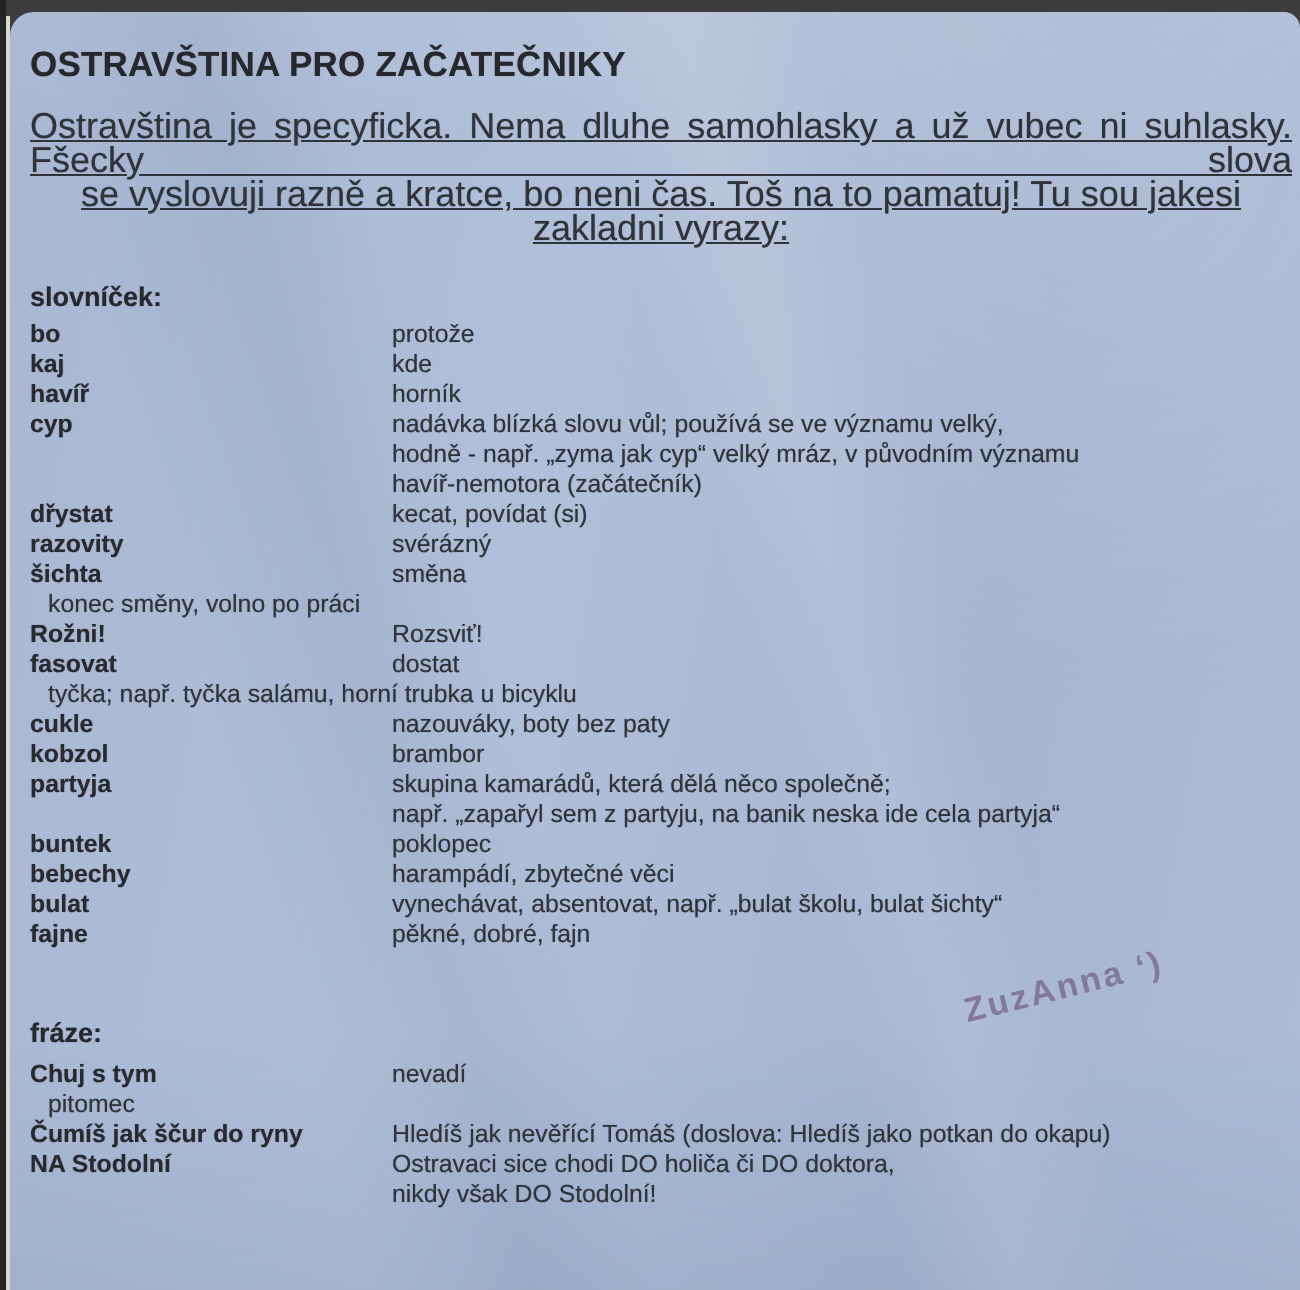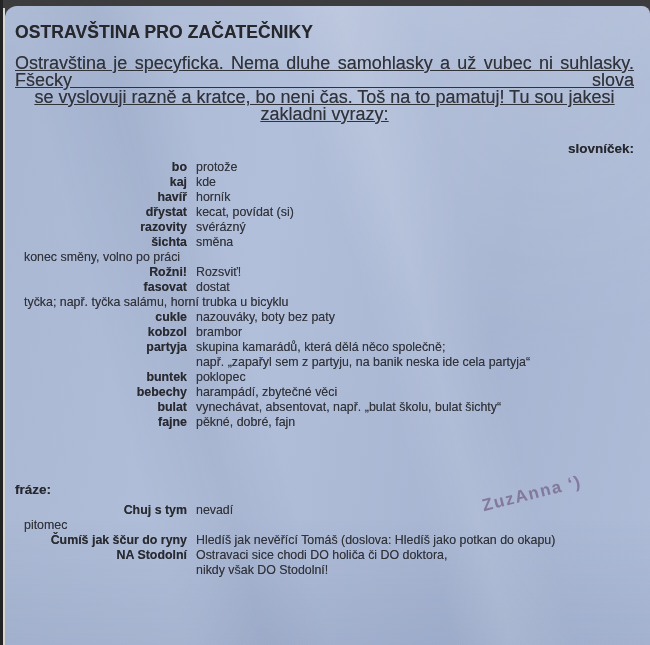--- a/index.html
+++ b/index.html
@@ -35,21 +35,21 @@
     pointer-events: none;
     background:
       linear-gradient(75deg, rgba(255,255,255,0) 55%, rgba(255,255,255,0.10) 62%, rgba(255,255,255,0) 70%),
       linear-gradient(255deg, rgba(60,80,120,0) 60%, rgba(60,80,120,0.08) 68%, rgba(60,80,120,0) 78%),
       linear-gradient(to bottom, rgba(255,255,255,0.06) 0%, rgba(255,255,255,0) 12%, rgba(255,255,255,0) 80%, rgba(70,90,130,0.10) 100%),
       radial-gradient(ellipse at 85% 10%, rgba(255,255,255,0.12) 0%, rgba(255,255,255,0) 35%);
   }
   .content {
     position: relative;
     height: 100%;
-    padding: 16px 16px 0 10px;
+    padding: 16px 4px 0 10px;
     box-sizing: border-box;
     text-shadow: 0 0 0.5px rgba(47,49,56,0.55);
   }
   .title {
     margin: 0;
     font-size: 17.5px;
     font-weight: bold;
     letter-spacing: 0.1px;
     color: #26282e;
   }
@@ -60,33 +60,33 @@
     color: #31333a;
     text-decoration: underline;
   }
   .intro-l1 { display: block; text-align: justify; text-align-last: justify; }
   .intro-l2 { display: block; text-align: center; }
   .section-heading {
     font-weight: bold;
     font-size: 13.5px;
     color: #26282e;
   }
-  .gloss-heading { margin-top: 4px; text-align: right; }
-  .phrases-heading { margin-top: 52px; }
+  .gloss-heading { margin-top: 4px; }
+  .phrases-heading { margin-top: 34px; }
   .rows {
     margin-top: 4px;
     font-size: 12.4px;
     line-height: 15px;
   }
   .phrase-rows { margin-top: 6px; }
   .row { display: flex; align-items: flex-start; }
   .term {
     flex: 0 0 172px;
     width: 172px;
-    text-align: right;
+    text-align: left;
     font-weight: bold;
     color: #282a30;
   }
   .def {
     margin-left: 9px;
     white-space: pre-line;
     max-width: 448px;
     color: #31333a;
   }
   .watermark {
@@ -126,20 +126,26 @@
         </div>
         <div class="row">
           <div class="term">kaj</div>
           <div class="def">kde</div>
         </div>
         <div class="row">
           <div class="term">havíř</div>
           <div class="def">horník</div>
         </div>
         <div class="row">
+          <div class="term">cyp</div>
+          <div class="def">nadávka blízká slovu vůl; používá se ve významu velký,
+hodně - např. „zyma jak cyp“ velký mráz, v původním významu
+havíř-nemotora (začátečník)</div>
+        </div>
+        <div class="row">
           <div class="term">dřystat</div>
           <div class="def">kecat, povídat (si)</div>
         </div>
         <div class="row">
           <div class="term">razovity</div>
           <div class="def">svérázný</div>
         </div>
         <div class="row">
           <div class="term">šichta</div>
           <div class="def">směna</div>

